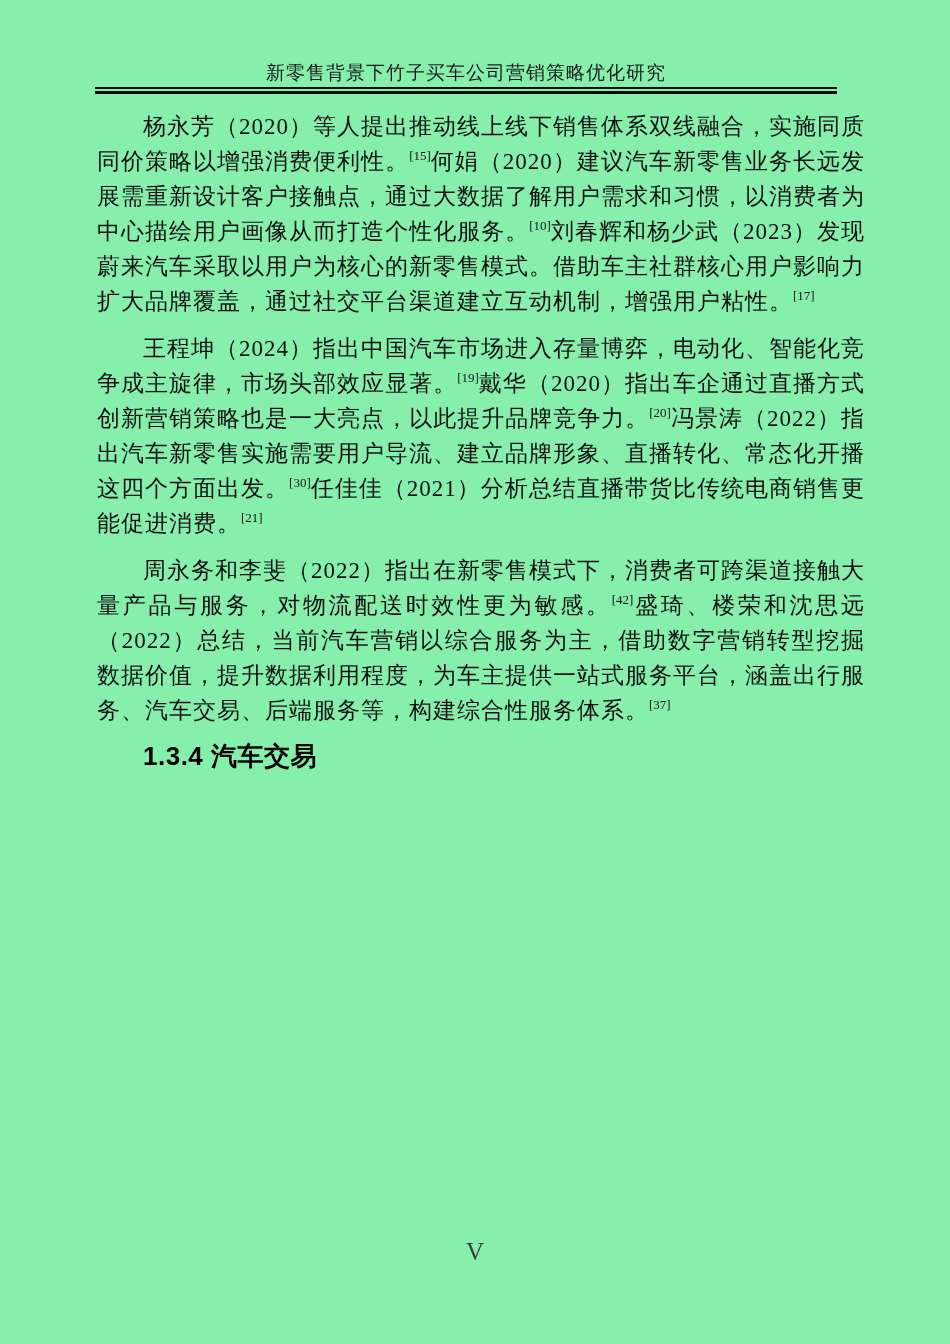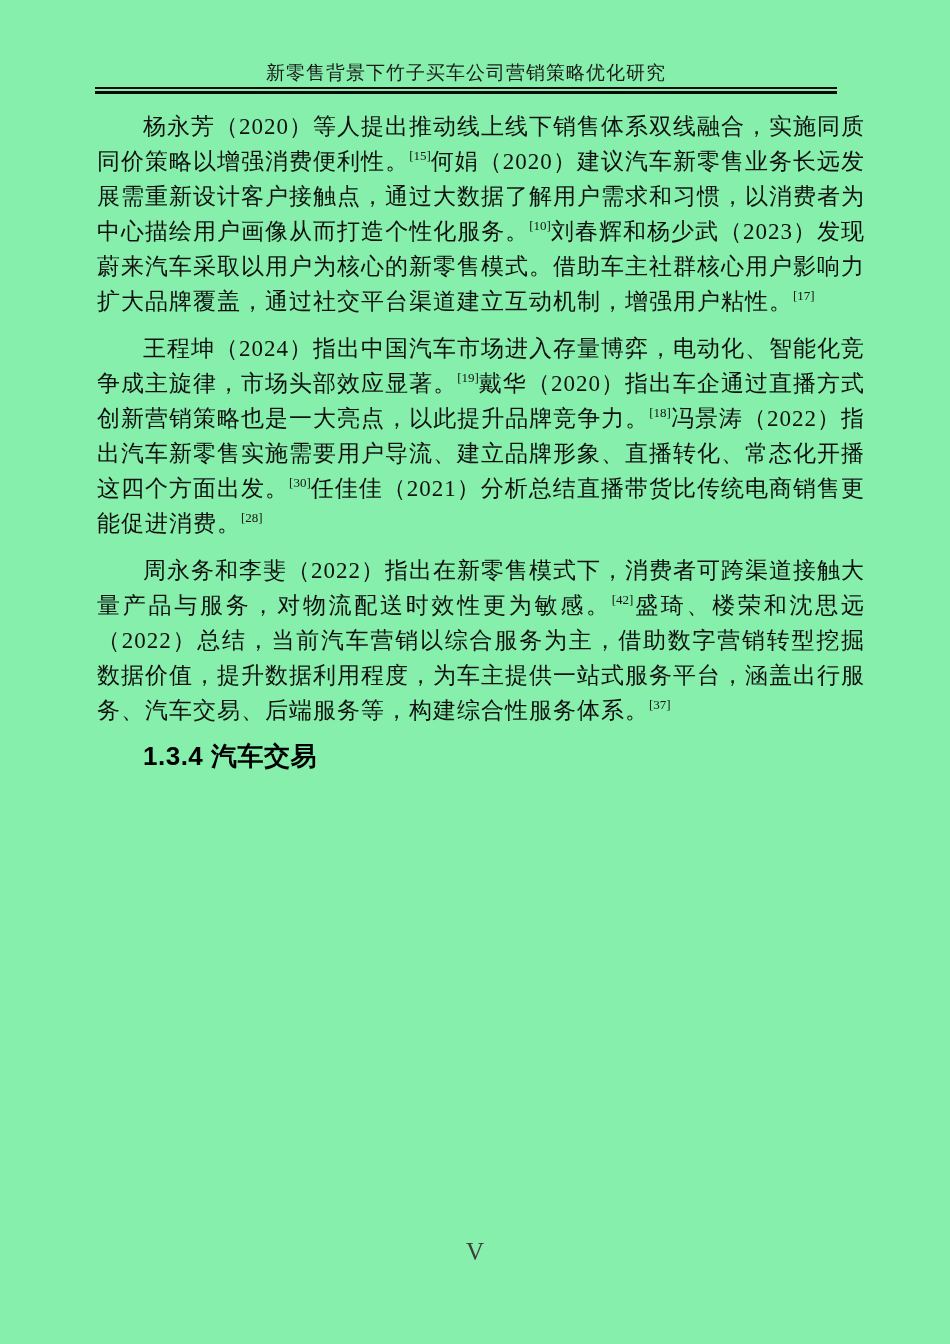--- a/index.html
+++ b/index.html
@@ -83,20 +83,20 @@
 <body>
 
 <div class="page">
 
   <div class="running-header">新零售背景下竹子买车公司营销策略优化研究</div>
 
   <div class="header-rule"></div>
 
   <main class="content" id="doc-content">
       <p class="body-paragraph">杨永芳（2020）等人提出推动线上线下销售体系双线融合，实施同质同价策略以增强消费便利性。<sup class="citation">[15]</sup>何娟（2020）建议汽车新零售业务长远发展需重新设计客户接触点，通过大数据了解用户需求和习惯，以消费者为中心描绘用户画像从而打造个性化服务。<sup class="citation">[10]</sup>刘春辉和杨少武（2023）发现蔚来汽车采取以用户为核心的新零售模式。借助车主社群核心用户影响力扩大品牌覆盖，通过社交平台渠道建立互动机制，增强用户粘性。<sup class="citation">[17]</sup></p>
-      <p class="body-paragraph">王程坤（2024）指出中国汽车市场进入存量博弈，电动化、智能化竞争成主旋律，市场头部效应显著。<sup class="citation">[19]</sup>戴华（2020）指出车企通过直播方式创新营销策略也是一大亮点，以此提升品牌竞争力。<sup class="citation">[18]</sup>冯景涛（2022）指出汽车新零售实施需要用户导流、建立品牌形象、直播转化、常态化开播这四个方面出发。<sup class="citation">[30]</sup>任佳佳（2021）分析总结直播带货比传统电商销售更能促进消费。<sup class="citation">[28]</sup></p>
+      <p class="body-paragraph">王程坤（2024）指出中国汽车市场进入存量博弈，电动化、智能化竞争成主旋律，市场头部效应显著。<sup class="citation">[19]</sup>戴华（2020）指出车企通过直播方式创新营销策略也是一大亮点，以此提升品牌竞争力。<sup class="citation">[20]</sup>冯景涛（2022）指出汽车新零售实施需要用户导流、建立品牌形象、直播转化、常态化开播这四个方面出发。<sup class="citation">[30]</sup>任佳佳（2021）分析总结直播带货比传统电商销售更能促进消费。<sup class="citation">[21]</sup></p>
       <p class="body-paragraph">周永务和李斐（2022）指出在新零售模式下，消费者可跨渠道接触大量产品与服务，对物流配送时效性更为敏感。<sup class="citation">[42]</sup>盛琦、楼荣和沈思远（2022）总结，当前汽车营销以综合服务为主，借助数字营销转型挖掘数据价值，提升数据利用程度，为车主提供一站式服务平台，涵盖出行服务、汽车交易、后端服务等，构建综合性服务体系。<sup class="citation">[37]</sup></p>
       <h3 class="section-heading">1.3.4 汽车交易</h3>
     </main>
 
   <div class="page-number">V</div>
 
 </div>
 
 </body></html>

